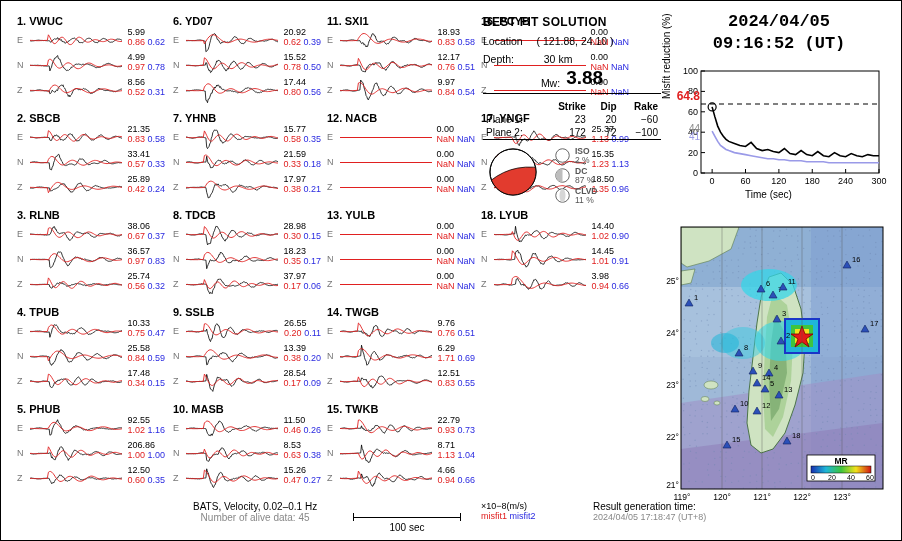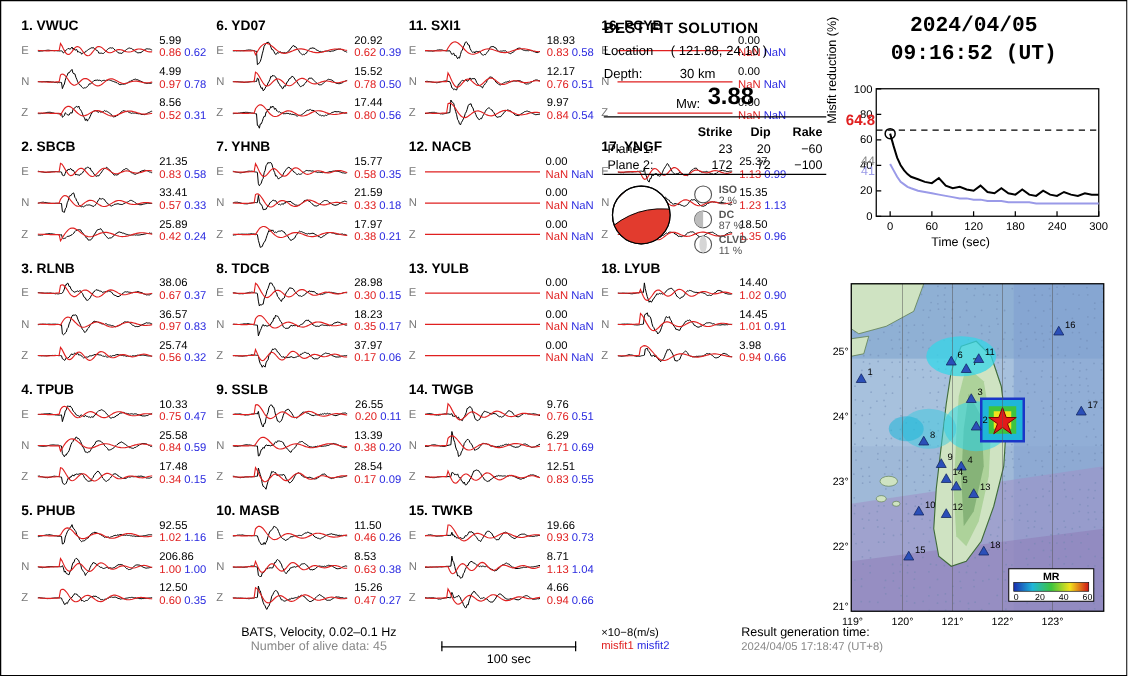--- a/index.html
+++ b/index.html
@@ -643,21 +643,21 @@
         <div class="st-title">15. TWKB</div>
         <div class="trace-row">
           <span class="comp">E</span>
           <div class="tracebox">
             <svg width="92" height="25" viewBox="0 0 92 25">
               <path d="M0.0 12.6 L0.8 12.4 L1.5 12.3 L2.3 12.2 L3.1 11.8 L3.8 12.0 L4.6 11.8 L5.4 12.1 L6.1 12.2 L6.9 12.4 L7.7 12.5 L8.4 12.8 L9.2 13.0 L10.0 13.0 L10.7 12.9 L11.5 12.9 L12.3 12.8 L13.0 12.8 L13.8 12.7 L14.6 12.6 L15.3 12.4 L16.1 12.3 L16.9 12.3 L17.6 12.1 L18.4 12.3 L19.2 12.3 L19.9 12.3 L20.7 12.3 L21.5 9.8 L22.2 12.4 L23.0 11.8 L23.8 13.6 L24.5 13.2 L25.3 14.5 L26.1 14.2 L26.8 14.6 L27.6 14.5 L28.4 14.0 L29.1 14.6 L29.9 14.8 L30.7 14.6 L31.4 14.3 L32.2 12.5 L33.0 12.7 L33.7 12.3 L34.5 11.0 L35.3 9.4 L36.0 9.8 L36.8 9.4 L37.6 9.5 L38.3 10.4 L39.1 10.6 L39.9 12.4 L40.6 13.1 L41.4 14.1 L42.2 15.4 L42.9 16.4 L43.7 16.5 L44.5 17.3 L45.2 15.8 L46.0 14.9 L46.8 13.3 L47.5 12.3 L48.3 11.3 L49.1 9.6 L49.8 9.1 L50.6 9.0 L51.4 9.0 L52.1 9.8 L52.9 10.2 L53.7 11.2 L54.4 12.8 L55.2 13.5 L56.0 14.8 L56.7 15.6 L57.5 15.9 L58.3 15.6 L59.0 15.8 L59.8 14.3 L60.6 13.3 L61.3 12.4 L62.1 11.5 L62.9 10.1 L63.6 10.0 L64.4 9.7 L65.2 10.0 L65.9 10.5 L66.7 11.2 L67.5 12.0 L68.2 12.8 L69.0 13.4 L69.8 13.9 L70.5 14.3 L71.3 14.8 L72.1 14.7 L72.8 14.2 L73.6 13.5 L74.4 12.9 L75.1 12.3 L75.9 11.8 L76.7 11.5 L77.4 11.3 L78.2 11.3 L79.0 11.3 L79.7 11.3 L80.5 11.8 L81.3 12.2 L82.0 12.5 L82.8 12.7 L83.6 13.0 L84.3 13.0 L85.1 13.0 L85.9 13.2 L86.6 13.1 L87.4 13.1 L88.2 12.7 L88.9 12.7 L89.7 12.7 L90.5 12.4 L91.2 12.3 L92.0 12.4" fill="none" stroke="#000" stroke-width="0.8"></path>
               <path d="M0.0 12.5 L1.2 12.5 L2.3 12.6 L3.4 12.6 L4.6 12.6 L5.8 12.7 L6.9 12.7 L8.0 12.7 L9.2 12.6 L10.3 12.6 L11.5 12.6 L12.7 12.5 L13.8 12.5 L15.0 12.4 L16.1 12.4 L17.3 12.3 L18.4 4.0 L19.6 4.0 L20.7 4.7 L21.8 6.0 L23.0 7.6 L24.2 9.5 L25.3 11.4 L26.4 13.1 L27.6 14.6 L28.8 15.8 L29.9 16.4 L31.1 16.7 L32.2 16.5 L33.4 16.0 L34.5 15.2 L35.6 14.2 L36.8 13.2 L37.9 12.3 L39.1 11.6 L40.3 11.0 L41.4 10.7 L42.6 10.7 L43.7 11.0 L44.9 11.4 L46.0 12.0 L47.1 12.6 L48.3 13.2 L49.4 13.8 L50.6 14.2 L51.8 14.4 L52.9 14.4 L54.1 14.2 L55.2 13.9 L56.4 13.4 L57.5 12.8 L58.6 12.2 L59.8 11.6 L60.9 11.1 L62.1 10.7 L63.3 10.5 L64.4 10.4 L65.5 10.5 L66.7 10.8 L67.9 11.2 L69.0 11.6 L70.1 12.2 L71.3 12.7 L72.5 13.1 L73.6 13.5 L74.8 13.8 L75.9 13.9 L77.0 14.0 L78.2 13.9 L79.4 13.7 L80.5 13.4 L81.6 13.1 L82.8 12.8 L84.0 12.5 L85.1 12.2 L86.3 12.0 L87.4 11.8 L88.5 11.8 L89.7 11.8 L90.9 11.9 L92.0 12.1" fill="none" stroke="#e02020" stroke-width="0.9"></path>
             </svg>
           </div>
           <div class="amps">
-            <span class="amp-top">19.66</span>
+            <span class="amp-top">22.79</span>
             <span class="amp-bot"><span>0.93</span> <span class="m2">0.73</span></span>
           </div>
         </div>
         <div class="trace-row">
           <span class="comp">N</span>
           <div class="tracebox">
             <svg width="92" height="25" viewBox="0 0 92 25">
               <path d="M0.0 12.8 L0.8 12.9 L1.5 12.8 L2.3 12.9 L3.1 12.8 L3.8 12.7 L4.6 12.6 L5.4 12.7 L6.1 12.6 L6.9 12.6 L7.7 12.6 L8.4 12.6 L9.2 12.6 L10.0 12.7 L10.7 12.6 L11.5 12.5 L12.3 12.5 L13.0 12.6 L13.8 12.5 L14.6 12.4 L15.3 12.3 L16.1 12.2 L16.9 12.1 L17.6 12.0 L18.4 12.1 L19.2 12.0 L19.9 12.0 L20.7 11.9 L21.5 3.9 L22.2 7.7 L23.0 9.0 L23.8 12.1 L24.5 15.5 L25.3 16.6 L26.1 19.8 L26.8 19.6 L27.6 19.9 L28.4 21.6 L29.1 21.2 L29.9 20.9 L30.7 17.9 L31.4 17.0 L32.2 14.5 L33.0 13.0 L33.7 11.3 L34.5 11.4 L35.3 9.3 L36.0 8.8 L36.8 8.1 L37.6 8.3 L38.3 8.9 L39.1 9.5 L39.9 9.6 L40.6 10.5 L41.4 11.1 L42.2 11.1 L42.9 12.0 L43.7 12.4 L44.5 11.6 L45.2 12.4 L46.0 11.9 L46.8 12.0 L47.5 12.3 L48.3 12.4 L49.1 11.7 L49.8 12.5 L50.6 12.7 L51.4 13.3 L52.1 13.7 L52.9 14.4 L53.7 14.3 L54.4 15.0 L55.2 15.7 L56.0 15.7 L56.7 15.3 L57.5 15.2 L58.3 13.9 L59.0 13.9 L59.8 13.0 L60.6 12.1 L61.3 11.3 L62.1 10.8 L62.9 10.6 L63.6 10.3 L64.4 9.7 L65.2 9.4 L65.9 9.9 L66.7 10.2 L67.5 10.4 L68.2 11.5 L69.0 11.9 L69.8 12.6 L70.5 12.7 L71.3 13.1 L72.1 13.8 L72.8 13.8 L73.6 13.8 L74.4 13.8 L75.1 13.7 L75.9 13.6 L76.7 13.3 L77.4 13.2 L78.2 13.1 L79.0 12.7 L79.7 12.9 L80.5 12.9 L81.3 12.9 L82.0 12.5 L82.8 12.6 L83.6 12.7 L84.3 12.7 L85.1 12.5 L85.9 12.5 L86.6 12.5 L87.4 12.2 L88.2 12.2 L88.9 12.0 L89.7 11.9 L90.5 11.6 L91.2 11.4 L92.0 11.4" fill="none" stroke="#000" stroke-width="0.8"></path>
               <path d="M0.0 12.5 L1.2 12.5 L2.3 12.6 L3.4 12.6 L4.6 12.7 L5.8 12.7 L6.9 12.6 L8.0 12.6 L9.2 12.5 L10.3 12.4 L11.5 12.4 L12.7 12.3 L13.8 12.3 L15.0 12.3 L16.1 12.4 L17.3 12.4 L18.4 12.3 L19.6 15.2 L20.7 17.1 L21.8 18.0 L23.0 17.8 L24.2 16.7 L25.3 15.0 L26.4 13.1 L27.6 11.4 L28.8 10.3 L29.9 9.9 L31.1 10.2 L32.2 11.1 L33.4 12.4 L34.5 13.7 L35.6 14.8 L36.8 15.4 L37.9 15.4 L39.1 14.8 L40.3 13.7 L41.4 12.3 L42.6 11.0 L43.7 9.8 L44.9 9.1 L46.0 8.9 L47.1 9.3 L48.3 10.2 L49.4 11.4 L50.6 12.7 L51.8 13.9 L52.9 14.7 L54.1 15.2 L55.2 15.2 L56.4 14.8 L57.5 14.1 L58.6 13.2 L59.8 12.4 L60.9 11.7 L62.1 11.2 L63.3 11.1 L64.4 11.3 L65.5 11.6 L66.7 12.1 L67.9 12.6 L69.0 13.0 L70.1 13.3 L71.3 13.3 L72.5 13.0 L73.6 12.7 L74.8 12.3 L75.9 11.9 L77.0 11.6 L78.2 11.5 L79.4 11.5 L80.5 11.8 L81.6 12.2 L82.8 12.7 L84.0 13.1 L85.1 13.5 L86.3 13.7 L87.4 13.7 L88.5 13.5 L89.7 13.2 L90.9 12.8 L92.0 12.4" fill="none" stroke="#e02020" stroke-width="0.9"></path>
             </svg>

